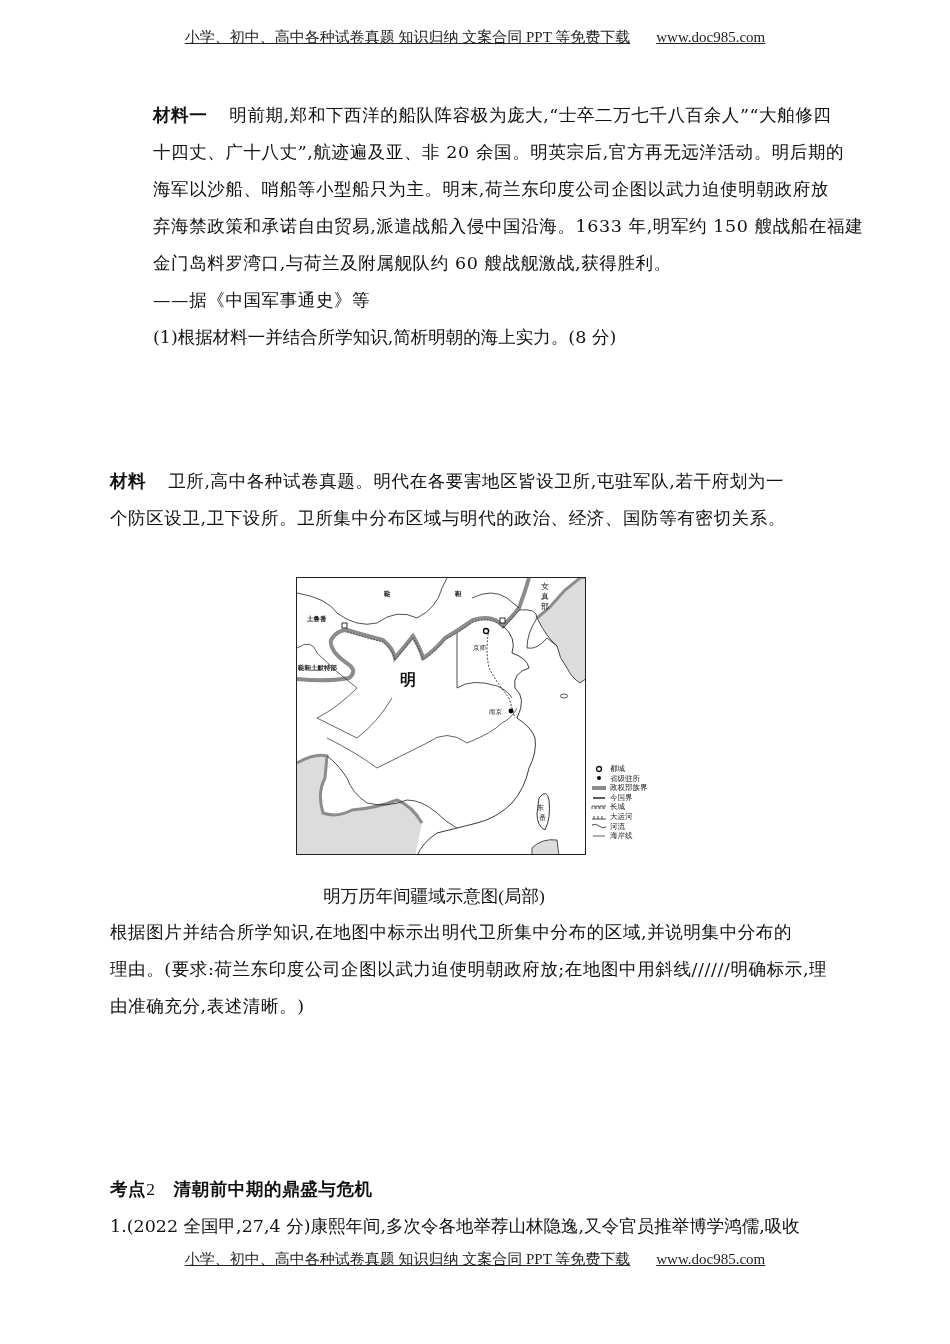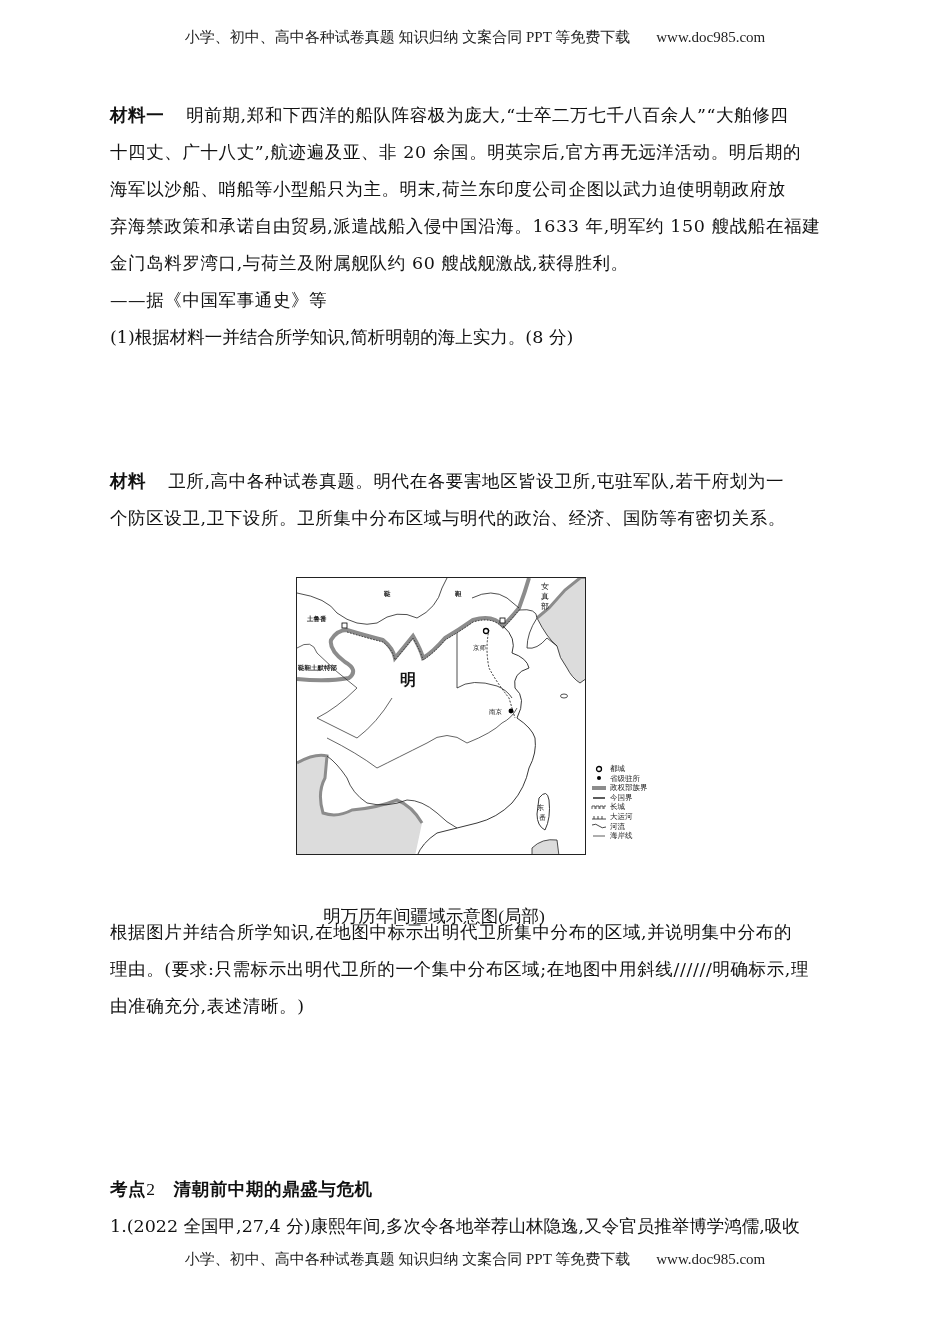--- a/index.html
+++ b/index.html
@@ -11,20 +11,21 @@
       overflow: hidden;
     }
     .header, .footer {
       position: absolute;
       left: 0; width: 950px;
       text-align: center;
       font-family: "Liberation Serif", "DejaVu Serif", serif;
       font-size: 15px;
       color: #222;
       white-space: nowrap;
+      text-decoration: underline;
     }
     .header { top: 28px; }
     .footer { top: 1250px; }
     .header .url, .footer .url { margin-left: 26px; }
 
     .content {
       position: absolute;
       left: 110px;
       width: 730px;
       font-size: 17.5px;
@@ -55,39 +56,39 @@
       font-family: "DejaVu Serif", serif;
       font-size: 7.5px;
       line-height: 9.6px;
       color: #222;
     }
     .legend-row { display: flex; align-items: center; white-space: nowrap; }
     .legend-sym { width: 16px; height: 9px; display: inline-flex; align-items: center; justify-content: center; margin-right: 3px; }
 
     .map-caption {
       position: absolute;
-      left: 0; width: 868px; top: 904px;
+      left: 0; width: 868px; top: 884px;
       text-align: center;
       font-family: "Liberation Serif", "DejaVu Serif", serif;
       font-size: 17.5px;
     }
     .section-title {
       font-family: "DejaVu Sans", "Liberation Sans", sans-serif;
       font-weight: bold;
     }
     .section-num { font-family: "Liberation Serif", serif; font-weight: normal; margin-right: 18px; }
   </style>
 </head>
 <body>
 
 <div class="header">
   <span>小学、初中、高中各种试卷真题  知识归纳  文案合同  PPT 等免费下载</span><span class="url">www.doc985.com</span>
 </div>
 
-<div class="content" style="top: 97px;">
+<div class="content" style="top: 97px; margin-left: 43px;">
   <div class="para"><span class="bold-label">材料一</span><span>明前期,郑和下西洋的船队阵容极为庞大,“士卒二万七千八百余人”“大舶修四</span></div>
   <div class="para">十四丈、广十八丈”,航迹遍及亚、非 20 余国。明英宗后,官方再无远洋活动。明后期的</div>
   <div class="para">海军以沙船、哨船等小型船只为主。明末,荷兰东印度公司企图以武力迫使明朝政府放</div>
   <div class="para">弃海禁政策和承诺自由贸易,派遣战船入侵中国沿海。1633 年,明军约 150 艘战船在福建</div>
   <div class="para">金门岛料罗湾口,与荷兰及附属舰队约 60 艘战舰激战,获得胜利。</div>
   <div class="source">——据《中国军事通史》等</div>
   <div class="q">(1)根据材料一并结合所学知识,简析明朝的海上实力。(8 分)</div>
 </div>
 
 <div class="content" style="top: 463px;">
@@ -213,21 +214,21 @@
         </svg>
       </span>
     <span>海岸线</span>
   </div>
 </div>
 
 <div class="map-caption">明万历年间疆域示意图(局部)</div>
 
 <div class="content" style="top: 914px;">
   <div class="para">根据图片并结合所学知识,在地图中标示出明代卫所集中分布的区域,并说明集中分布的</div>
-  <div class="para">理由。(要求:只需标示出明代卫所的一个集中分布区域;在地图中用斜线//////明确标示,理</div>
+  <div class="para">理由。(要求:荷兰东印度公司企图以武力迫使明朝政府放;在地图中用斜线//////明确标示,理</div>
   <div class="para">由准确充分,表述清晰。)</div>
 </div>
 
 <div class="content" style="top: 1171px;">
   <div>
     <span class="section-title">考点</span><span class="section-num">2</span><span class="section-title">清朝前中期的鼎盛与危机</span>
   </div>
   <div class="q">1.(2022 全国甲,27,4 分)康熙年间,多次令各地举荐山林隐逸,又令官员推举博学鸿儒,吸收</div>
 </div>
 

